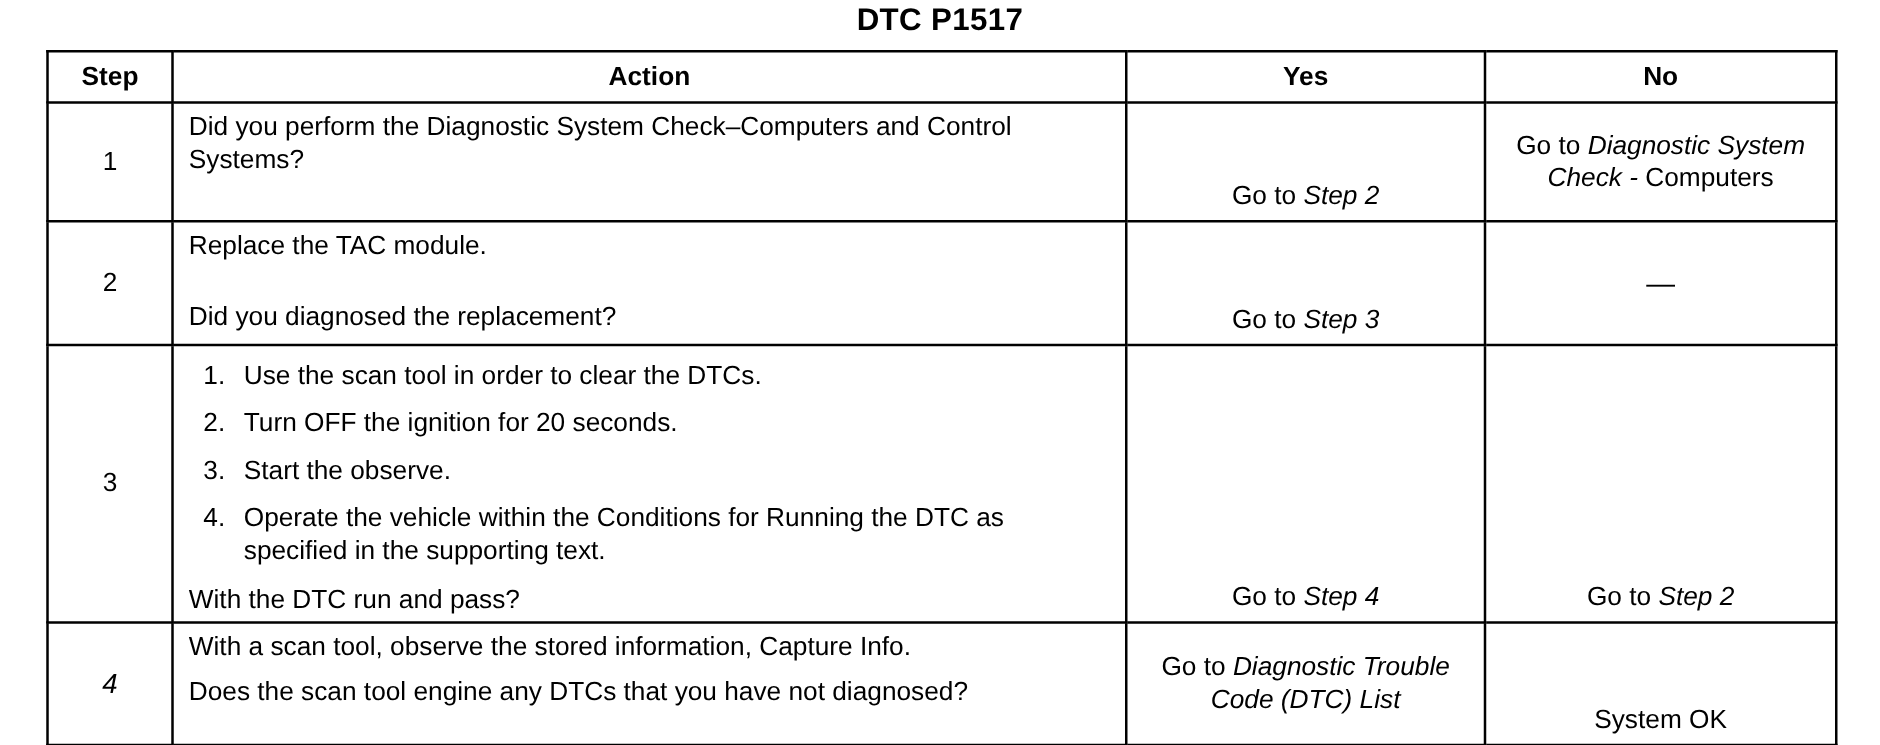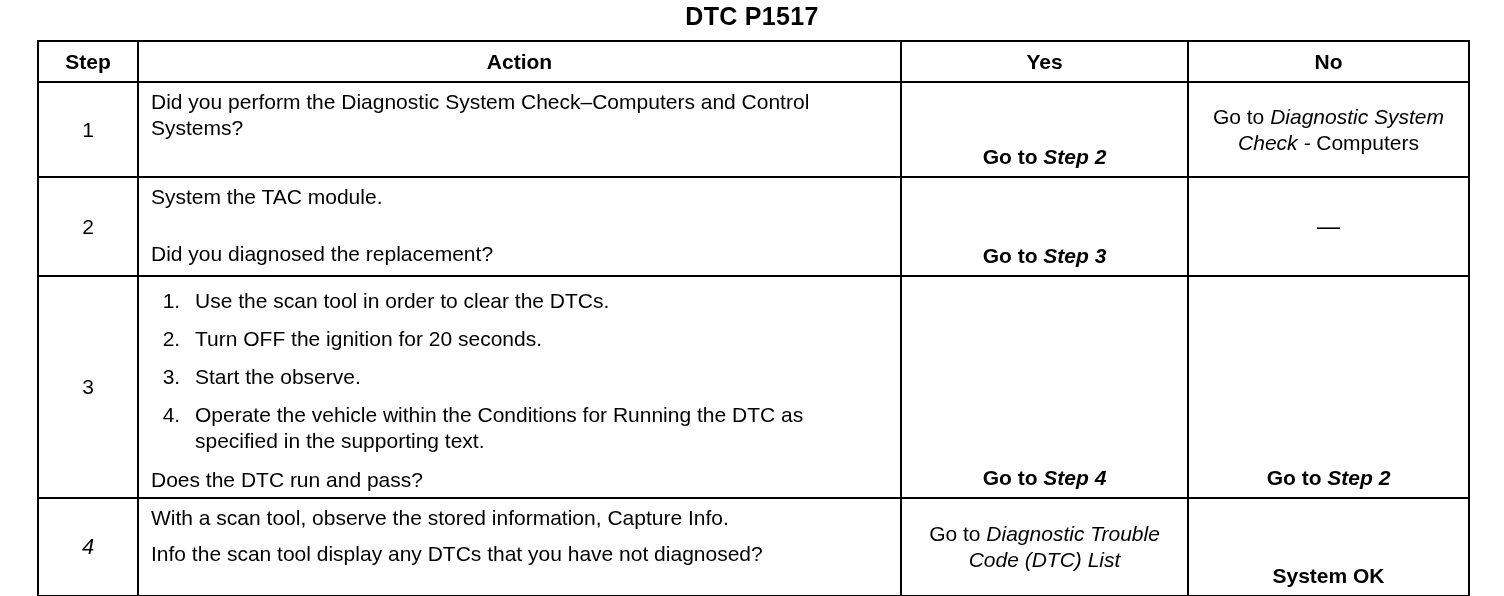--- a/index.html
+++ b/index.html
@@ -93,21 +93,21 @@
   }
   ol.steps li:last-child { margin-bottom: 0; }
   .tail-q { margin-top: 13px; font-size: 21px; }
 
   .yn-cell {
     padding: 6px 8px 6px 8px;
     font-size: 21px;
     line-height: 1.22;
     text-align: center;
   }
-  .yn-cell.bottom { justify-content: flex-end; padding-bottom: 6px; font-weight: bold; }
+  .yn-cell.bottom { justify-content: flex-end; padding-bottom: 6px; }
   .yn-cell.top    { justify-content: center; }
   .yn-cell.middle { justify-content: center; }
   .yn-cell i, .italic-run { font-style: italic; }
   .dash { font-size: 23px; line-height: 1; }
 
   
   tr.r1 td { height: 93px; }
   tr.r2 td { height: 97px; }
   tr.r3 td { height: 208px; margin-left: 24px; }
   tr.r4 td { height: 96px; }
@@ -160,21 +160,21 @@
       </tr>
 
       <tr class="r2">
         <td>
           <div class="cell step-cell">
               <span>2</span>
             </div>
         </td>
         <td>
           <div class="cell action-cell">
-            <p>System the TAC module.</p>
+            <p>Replace the TAC module.</p>
             <p class="gap-top">Did you diagnosed the replacement?</p>
           </div>
         </td>
         <td>
           <div class="cell yn-cell bottom">
             <div><span>Go to </span><i>Step 3</i><span></span></div>
           </div>
         </td>
         <td>
           <div class="cell yn-cell middle">
@@ -190,21 +190,21 @@
             </div>
         </td>
         <td>
           <div class="cell action-cell">
             <ol class="steps">
               <li>Use the scan tool in order to clear the DTCs.</li>
               <li>Turn OFF the ignition for 20 seconds.</li>
               <li>Start the observe.</li>
               <li>Operate the vehicle within the Conditions for Running the DTC as specified in the supporting text.</li>
             </ol>
-            <div class="tail-q">Does the DTC run and pass?</div>
+            <div class="tail-q">With the DTC run and pass?</div>
           </div>
         </td>
         <td>
           <div class="cell yn-cell bottom">
             <div><span>Go to </span><i>Step 4</i><span></span></div>
           </div>
         </td>
         <td>
           <div class="cell yn-cell bottom">
             <div><span>Go to </span><i>Step 2</i><span></span></div>
@@ -214,21 +214,21 @@
 
       <tr class="r4">
         <td>
           <div class="cell step-cell italic">
               <span>4</span>
             </div>
         </td>
         <td>
           <div class="cell action-cell">
             <p>With a scan tool, observe the stored information, Capture Info.</p>
-            <p style="margin-top:10px">Info the scan tool display any DTCs that you have not diagnosed?</p>
+            <p style="margin-top:10px">Does the scan tool engine any DTCs that you have not diagnosed?</p>
           </div>
         </td>
         <td>
           <div class="cell yn-cell top">
             <div><span>Go to </span><i>Diagnostic Trouble Code (DTC) List</i><span></span></div>
           </div>
         </td>
         <td>
           <div class="cell yn-cell bottom">
             <div><span></span><i></i><span>System OK</span></div>

